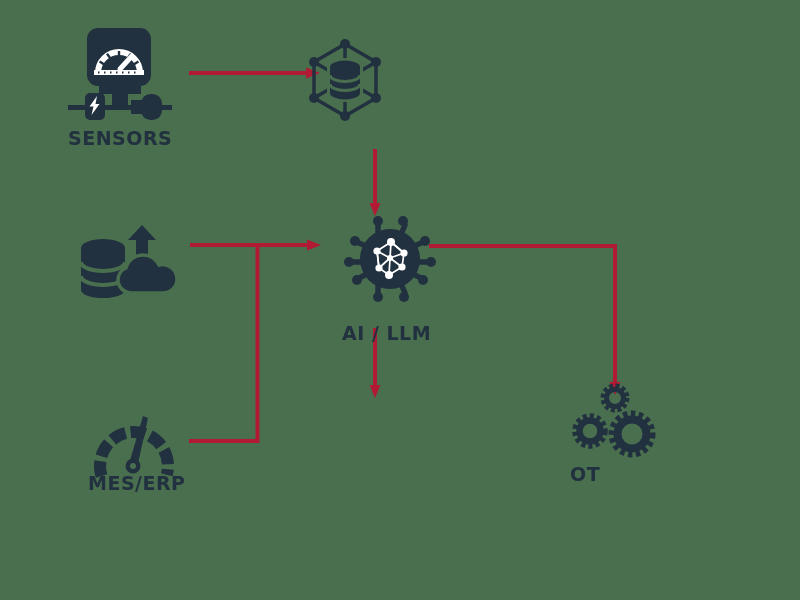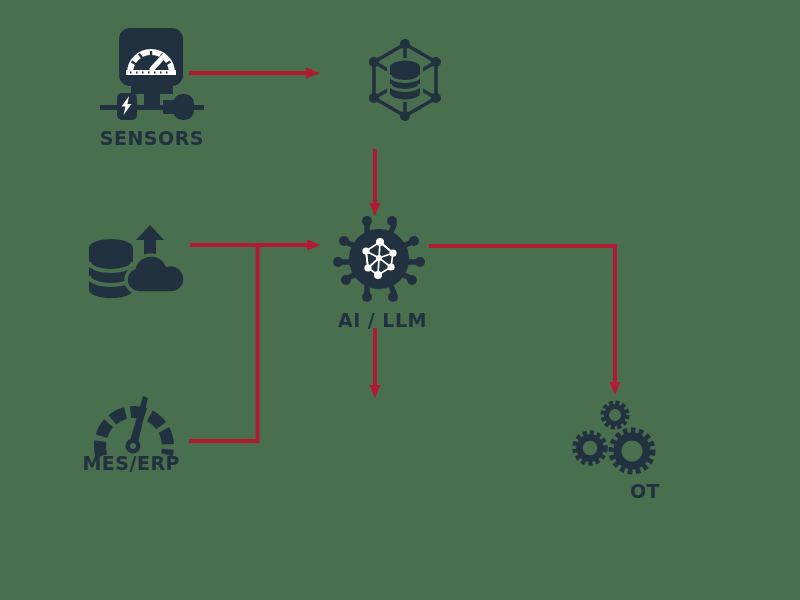--- a/index.html
+++ b/index.html
@@ -1,21 +1,21 @@
 <!DOCTYPE html>
 <html><head>
 <meta charset="utf-8">
 <style>
   html,body{margin:0;padding:0;background:#4a6f4f;}
   #stage{
     position:relative;width:800px;height:600px;overflow:hidden;
     background:#4a6f4f;
     font-family:"DejaVu Sans","Liberation Sans",sans-serif;
   }
-  .node{position:absolute;display:flex;flex-direction:column;align-items:flex-end;}
+  .node{position:absolute;display:flex;flex-direction:column;align-items:flex-start;}
   .node svg{overflow:visible;display:block;}
   .node .label{
     margin-top:4px;font-weight:bold;font-size:19px;line-height:19px;
     color:#22313f;letter-spacing:.5px;white-space:nowrap;text-align:center;
   }
   #arrows{position:absolute;left:0;top:0;width:800px;height:600px;pointer-events:none;}
 </style>
 </head>
 <body>
 
@@ -112,21 +112,21 @@
         <path d="M7,56 a22,9 0 0 0 44,0"></path>
       </g>
       <g fill="#22313f">
         <polygon points="54,20 82,20 68,5"></polygon>
         <rect x="62" y="20" width="12" height="16"></rect>
       </g>
       <path d="M58,73 c-8,0 -14,-6 -14,-13 c0,-5 3,-10 8,-12 c2,-8 9,-13 17,-13 c7,0 13,4 16,10 c9,-2 18,4 18,14 c0,9 -7,14 -15,14 z" fill="#22313f" stroke="#4a6f4f" stroke-width="3.5"></path>
     </svg>
   </div>
 
-  <div class="node" style="left:323px;top:211px;width:104px;">
+  <div class="node" style="left:342px;top:211px;width:104px;gap:13px;">
     <svg width="96" height="96" viewBox="-48 -48 96 96">
       <g stroke="#22313f" stroke-width="5.5" stroke-linecap="round">
         <line x1="-12" y1="-27" x2="-12" y2="-34"></line>
         <line x1="12" y1="-27" x2="15" y2="-34"></line>
         <line x1="-12" y1="27" x2="-12" y2="34"></line>
         <line x1="12" y1="27" x2="15" y2="34"></line>
         <line x1="-22" y1="-12" x2="-31" y2="-16"></line>
         <line x1="-29" y1="3" x2="-37" y2="3"></line>
         <line x1="-21" y1="14" x2="-29" y2="18"></line>
         <line x1="22" y1="-12" x2="31" y2="-16"></line>
@@ -163,32 +163,32 @@
           <circle cx="14" cy="-6" r="3.6"></circle>
         <circle cx="-11" cy="9" r="3.6"></circle>
           <circle cx="12" cy="8" r="3.6"></circle>
           <circle cx="-1" cy="16" r="4"></circle>
         <circle cx="0" cy="-1" r="3"></circle>
       </g>
     </svg>
     <div class="label">AI / LLM</div>
   </div>
 
-  <div class="node" style="left:88px;top:392px;width:92px;">
+  <div class="node" style="left:88px;top:412px;width:92px;">
     <svg width="92" height="58" viewBox="0 0 92 58">
       <path d="M13.5,64 A34,34 0 1 1 78.8,62.8" stroke="#22313f" stroke-width="12" fill="none" stroke-dasharray="15 5"></path>
       <polygon points="41,52 49,56 60,6 55,4" fill="#22313f"></polygon>
       <circle cx="45" cy="54" r="7.5" fill="#22313f"></circle>
       <circle cx="45" cy="54" r="3" fill="#4a6f4f"></circle>
     </svg>
     <div class="label">MES/ERP</div>
   </div>
 
 
-  <div class="node" style="left:570px;top:396px;width:90px;">
+  <div class="node" style="left:570px;top:379px;width:90px;">
     <svg width="90" height="82" viewBox="0 0 90 82">
       <g stroke="#22313f" fill="none">
         <circle cx="45" cy="19" r="12" stroke-width="5" stroke-dasharray="3.8 2.5"></circle>
         <circle cx="45" cy="19" r="8.5" stroke-width="5"></circle>
         <circle cx="20" cy="52" r="15" stroke-width="5.5" stroke-dasharray="4 3"></circle>
         <circle cx="20" cy="52" r="10.5" stroke-width="6.5"></circle>
         <circle cx="62" cy="55" r="20.5" stroke-width="6" stroke-dasharray="4.5 3.4"></circle>
         <circle cx="62" cy="55" r="14.5" stroke-width="8"></circle>
       </g>
     </svg>

